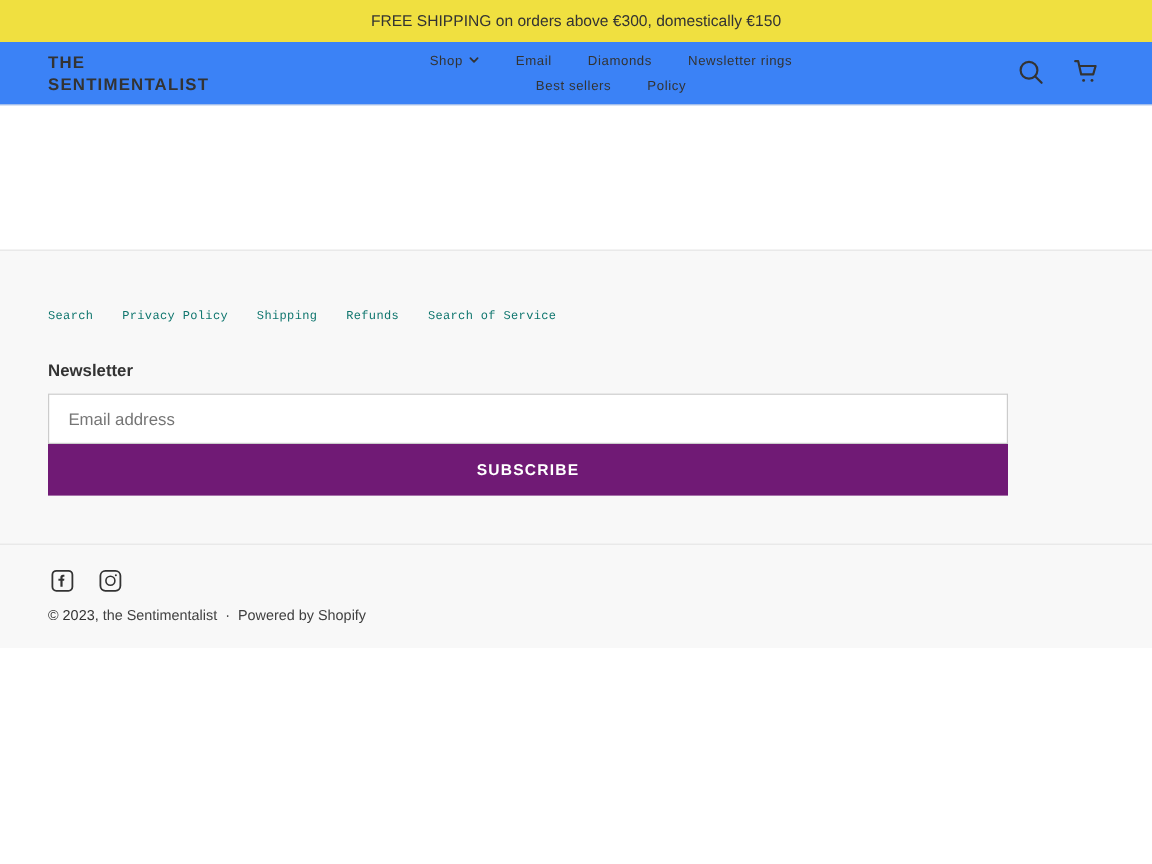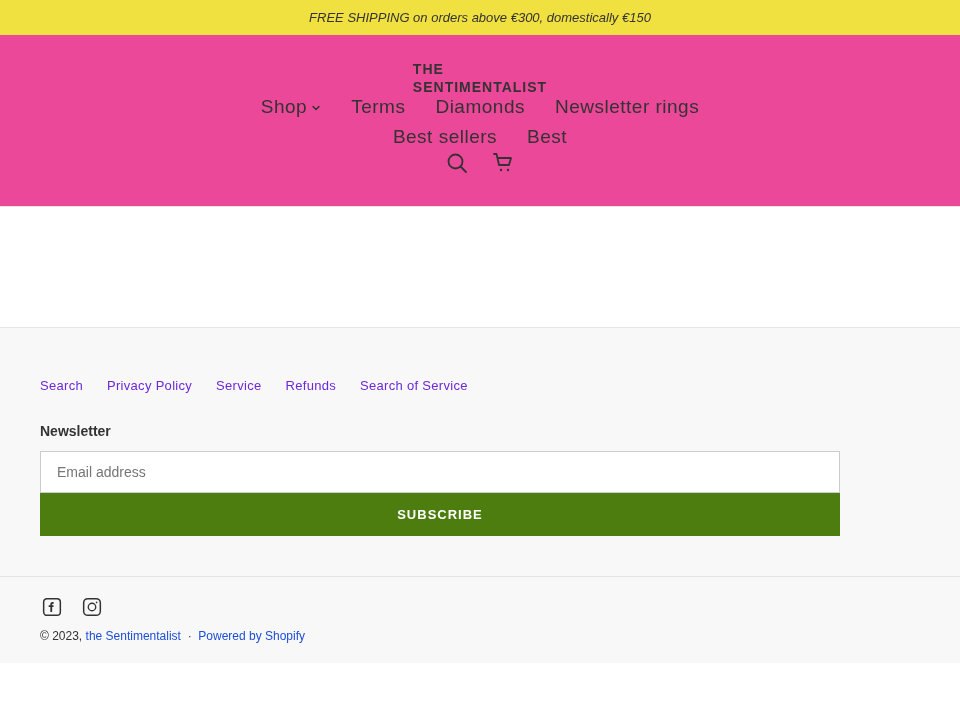--- a/index.html
+++ b/index.html
@@ -17,32 +17,30 @@
     }
 
     
     .announcement-bar {
       background: #f0e040;
       text-align: center;
       padding: 10px 20px;
       font-size: 13px;
       font-weight: 400;
       color: #333;
-      font-style: italic;
     }
 
     
     .header {
       display: flex;
       align-items: center;
       justify-content: space-between;
-      padding: 25px 40px;
+      padding: 8px 40px;
       border-bottom: 1px solid #e5e5e5;
-      background: #ec4899;
-      flex-direction: column;
+      background: #3b82f6;
     }
 
     .logo {
       font-size: 14px;
       font-weight: 700;
       letter-spacing: 1px;
       text-transform: uppercase;
       line-height: 1.3;
       cursor: pointer;
       color: #333;
@@ -56,21 +54,21 @@
       gap: 8px;
     }
 
     .nav-row {
       display: flex;
       align-items: center;
       gap: 30px;
     }
 
     .nav-link {
-      font-size: 19px;
+      font-size: 11px;
       font-weight: 400;
       letter-spacing: 0.5px;
       color: #333;
       text-decoration: none;
       cursor: pointer;
       display: flex;
       gap: 4px;
     }
 
     .header-icons {
@@ -104,25 +102,25 @@
     }
 
     .footer-nav {
       display: flex;
       gap: 24px;
       flex-wrap: wrap;
       margin-bottom: 30px;
     }
 
     .footer-nav-link {
-      font-size: 13px;
-      color: #6d28d9;
+      font-size: 10px;
+      color: #0f766e;
       text-decoration: none;
       cursor: pointer;
-      font-family: Liberation Sans, sans-serif;
+      font-family: Liberation Mono, monospace;
       letter-spacing: 0.3px;
     }
 
     .newsletter-section {
       margin-top: 10px;
     }
 
     .newsletter-label {
       font-size: 14px;
       font-weight: 700;
@@ -145,21 +143,21 @@
       font-size: 14px;
       color: #999;
       outline: none;
       background: #fff;
       font-family: inherit;
     }
 
     .subscribe-btn {
       width: 100%;
       padding: 14px;
-      background: #4d7c0f;
+      background: #701a75;
       color: #fff;
       border: none;
       font-size: 13px;
       letter-spacing: 1px;
       font-weight: 600;
       cursor: pointer;
       text-transform: uppercase;
       font-family: inherit;
     }
 
@@ -194,21 +192,21 @@
       color: #333;
       margin-top: 8px;
     }
 
     .footer-bottom-inner {
       display: flex;
       flex-direction: column;
     }
 
     .copyright a {
-      color: #1d4ed8;
+      color: #404040;
       text-decoration: none;
     }
   </style>
 </head>
 <body>
 
 <div class="announcement-bar">
   <span>FREE SHIPPING on orders above €300, domestically €150</span>
 </div>
 
@@ -222,35 +220,35 @@
     <div class="nav-row">
       <a class="nav-link" href="#">
         <span>Shop</span>
         <span>
           <svg width="10" height="10" viewBox="0 0 10 10" fill="none">
             <path d="M2 3.5L5 6.5L8 3.5" stroke="#333" stroke-width="1.5" stroke-linecap="round" stroke-linejoin="round"></path>
           </svg>
         </span>
       </a>
       <a class="nav-link" href="#">
-        <span>Terms</span>
+        <span>Email</span>
       </a>
       <a class="nav-link" href="#">
         <span>Diamonds</span>
       </a>
       <a class="nav-link" href="#">
         <span>Newsletter rings</span>
       </a>
     </div>
     <div class="nav-row">
       <a class="nav-link" href="#">
         <span>Best sellers</span>
       </a>
       <a class="nav-link" href="#">
-        <span>Best</span>
+        <span>Policy</span>
       </a>
     </div>
   </nav>
 
   <div class="header-icons">
     <button class="icon-btn" aria-label="Search">
       <span>
         <svg width="22" height="22" viewBox="0 0 22 22" fill="none">
           <circle cx="9.5" cy="9.5" r="7" stroke="#333" stroke-width="1.8"></circle>
           <path d="M14.5 14.5L20 20" stroke="#333" stroke-width="1.8" stroke-linecap="round"></path>
@@ -274,21 +272,21 @@
 <footer>
   <div class="footer-top">
     <nav class="footer-nav">
       <a class="footer-nav-link" href="#">
         <span>Search</span>
       </a>
       <a class="footer-nav-link" href="#">
         <span>Privacy Policy</span>
       </a>
       <a class="footer-nav-link" href="#">
-        <span>Service</span>
+        <span>Shipping</span>
       </a>
       <a class="footer-nav-link" href="#">
         <span>Refunds</span>
       </a>
       <a class="footer-nav-link" href="#">
         <span>Search of Service</span>
       </a>
     </nav>
 
     <div class="newsletter-section">

